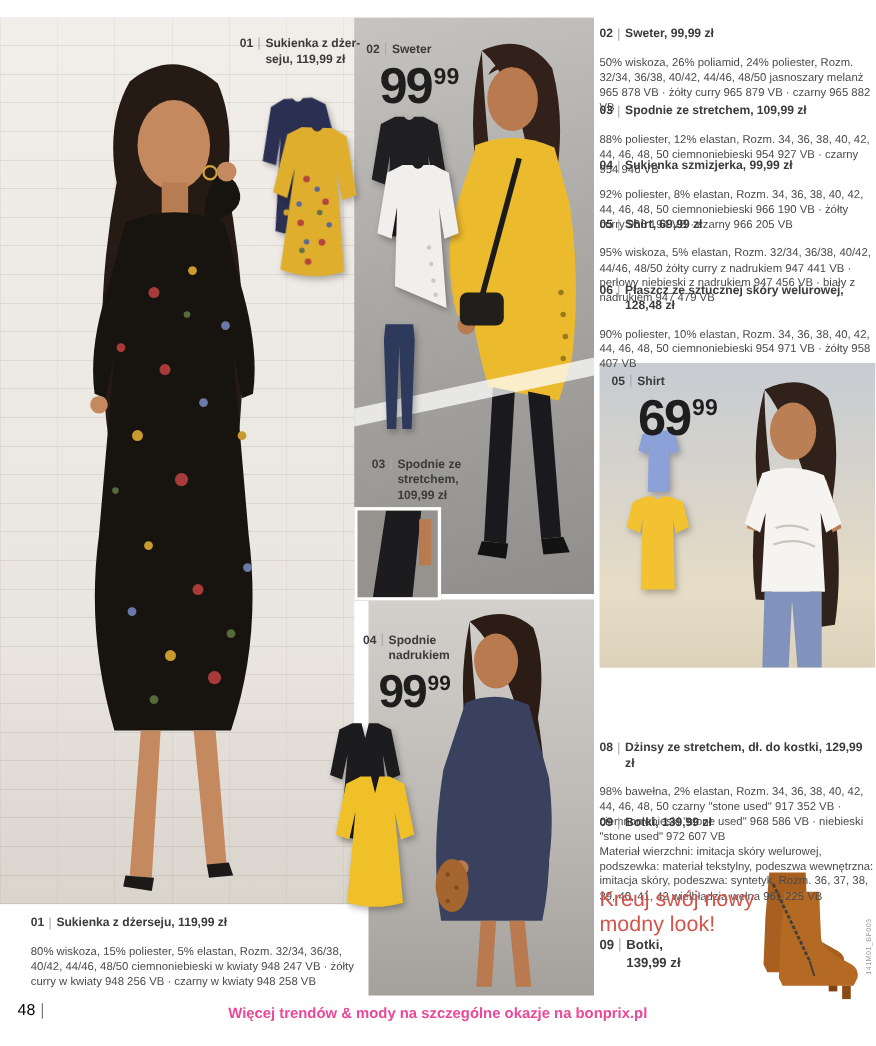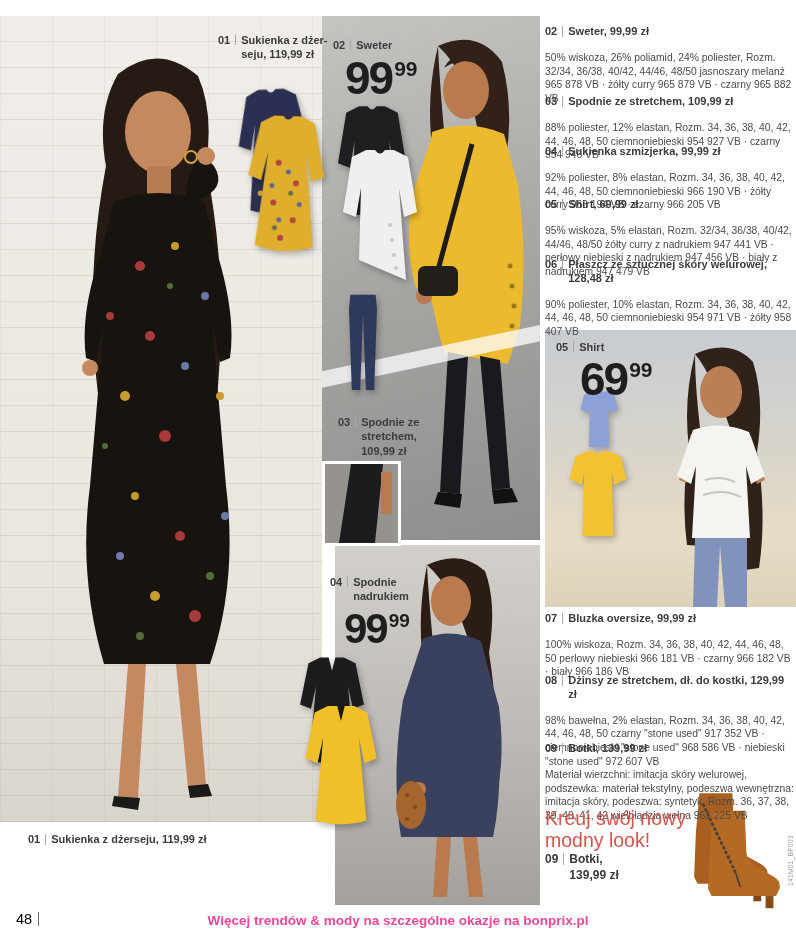--- a/index.html
+++ b/index.html
@@ -367,28 +367,20 @@
 
   <div class="listing" style="top:258px">
     <div class="l-head">
         <span>06</span>
         <span class="pipe"></span>
         <span class="l-title">Płaszcz ze sztucznej skóry welurowej, 128,48 zł</span>
       </div>
     <div class="l-desc">90% poliester, 10% elastan, Rozm.  34, 36, 38, 40, 42, 44, 46, 48, 50   ciemnoniebieski  954 971 VB · żółty  958 407 VB</div>
   </div>
 
-  <div class="listing" style="top:612px">
-    <div class="l-head">
-        <span>07</span>
-        <span class="pipe"></span>
-        <span class="l-title">Bluzka oversize, 99,99 zł</span>
-      </div>
-    <div class="l-desc">100% wiskoza, Rozm.  34, 36, 38, 40, 42, 44, 46, 48, 50   perłowy niebieski  966 181 VB · czarny  966 182 VB · biały  966 186 VB</div>
-  </div>
 
   <div class="listing" style="top:674px">
     <div class="l-head">
         <span>08</span>
         <span class="pipe"></span>
         <span class="l-title">Dżinsy ze stretchem, dł. do kostki, 129,99 zł</span>
       </div>
     <div class="l-desc">98% bawełna, 2% elastan, Rozm.  34, 36, 38, 40, 42, 44, 46, 48, 50   czarny "stone used"  917 352 VB · ciemnoniebieski "stone used"  968 586 VB · niebieski "stone used"  972 607 VB</div>
   </div>
 
@@ -411,20 +403,21 @@
       <span>139,99 zł</span>
     </span>
   </div>
 
   <div class="listing-01">
     <div class="l-head">
         <span>01</span>
         <span class="pipe"></span>
         <span class="l-title">Sukienka z dżerseju, 119,99 zł</span>
       </div>
+    <div class="l-desc">80% wiskoza, 15% poliester, 5% elastan, Rozm.  32/34, 36/38, 40/42, 44/46, 48/50   ciemnoniebieski w kwiaty  948 247 VB · żółty curry w kwiaty  948 256 VB · czarny w kwiaty  948 258 VB</div>
   </div>
 
   <div class="footer-pagenum">
     <span>48</span>
     <span class="pipe"></span>
   </div>
   <div class="footer-center">Więcej trendów &amp; mody na szczególne okazje na bonprix.pl</div>
   <div class="side-code">141M01_BF003</div>
 
 </div>

